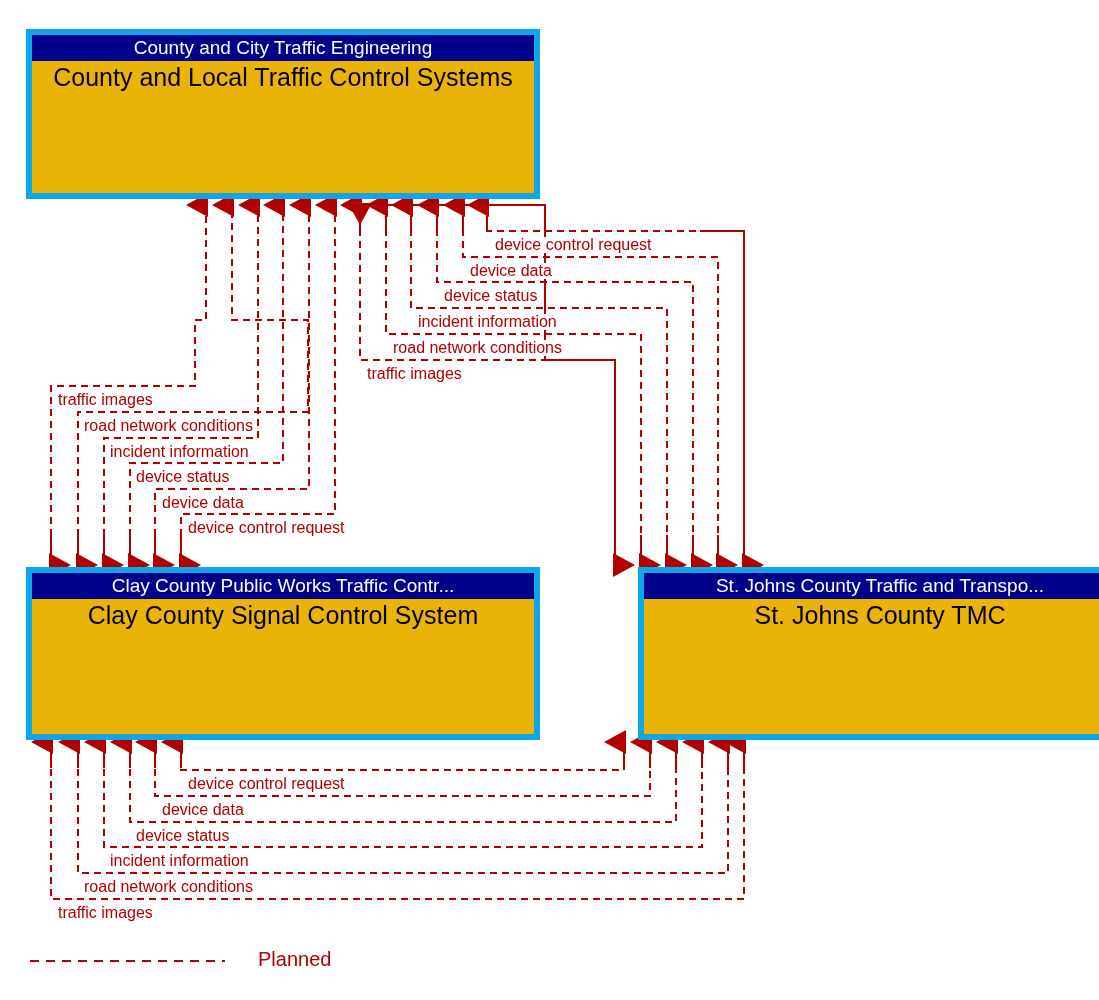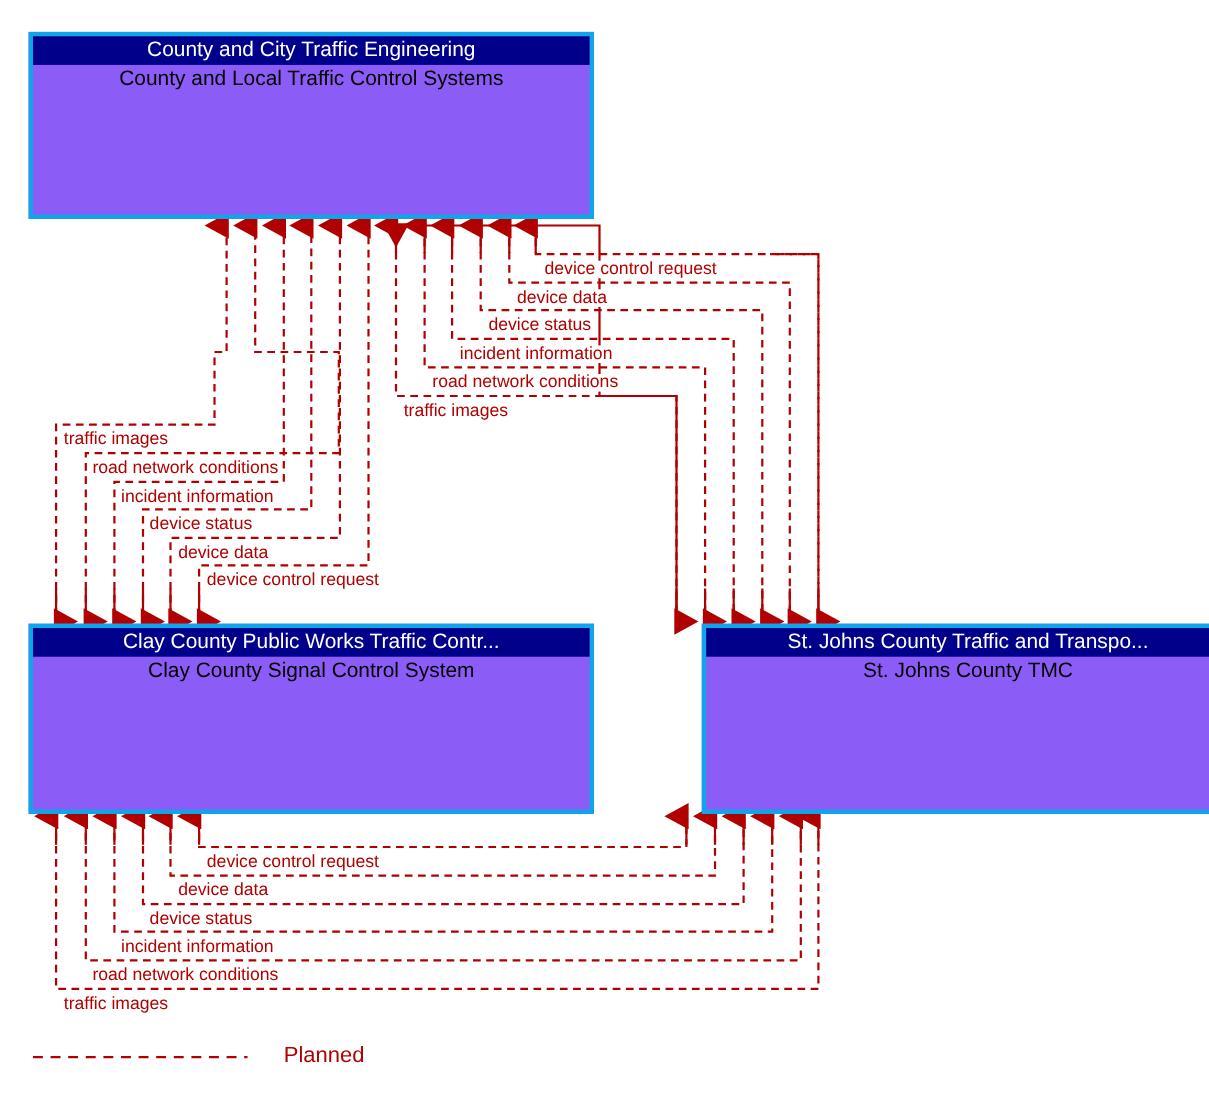--- a/index.html
+++ b/index.html
@@ -3,25 +3,25 @@
 <meta charset="utf-8">
 <style>
   html,body{margin:0;padding:0;background:#ffffff;}
   body{width:1099px;height:1000px;position:relative;
        font-family:"Liberation Sans","DejaVu Sans",sans-serif;
        -webkit-font-smoothing:antialiased;overflow:hidden;}
   #stage{position:absolute;left:0;top:0;width:1099px;height:1000px;}
   svg.layer{position:absolute;left:0;top:0;width:1099px;height:1000px;overflow:visible;}
 
   
-  .ebox{position:absolute;box-sizing:border-box;border:4px solid #0ea5e9;background:#8b5cf6;}
+  .ebox{position:absolute;box-sizing:border-box;border:6px solid #0ea5e9;background:#eab308;}
   .ebox .hdr{box-sizing:border-box;height:26px;line-height:26px;background:#00008B;
              color:#fff;font-size:19px;text-align:center;white-space:nowrap;
              overflow:hidden;text-overflow:ellipsis;padding:0 4px;}
-  .ebox .bdy{box-sizing:border-box;color:#000;font-size:19px;text-align:center;
+  .ebox .bdy{box-sizing:border-box;color:#000;font-size:25px;text-align:center;
              padding-top:2px;white-space:nowrap;overflow:hidden;}
 
   
   .flab{position:absolute;color:#B00000;font-size:16px;white-space:nowrap;
         line-height:16px;background:#fff;padding:0 1px;margin-top:14px;}
 
   
   #legend{position:absolute;left:26px;top:950px;width:400px;height:26px;}
   #legend .lgtxt{position:absolute;left:232px;top:0px;color:#B00000;font-size:20px;
                  line-height:18px;white-space:nowrap;}

